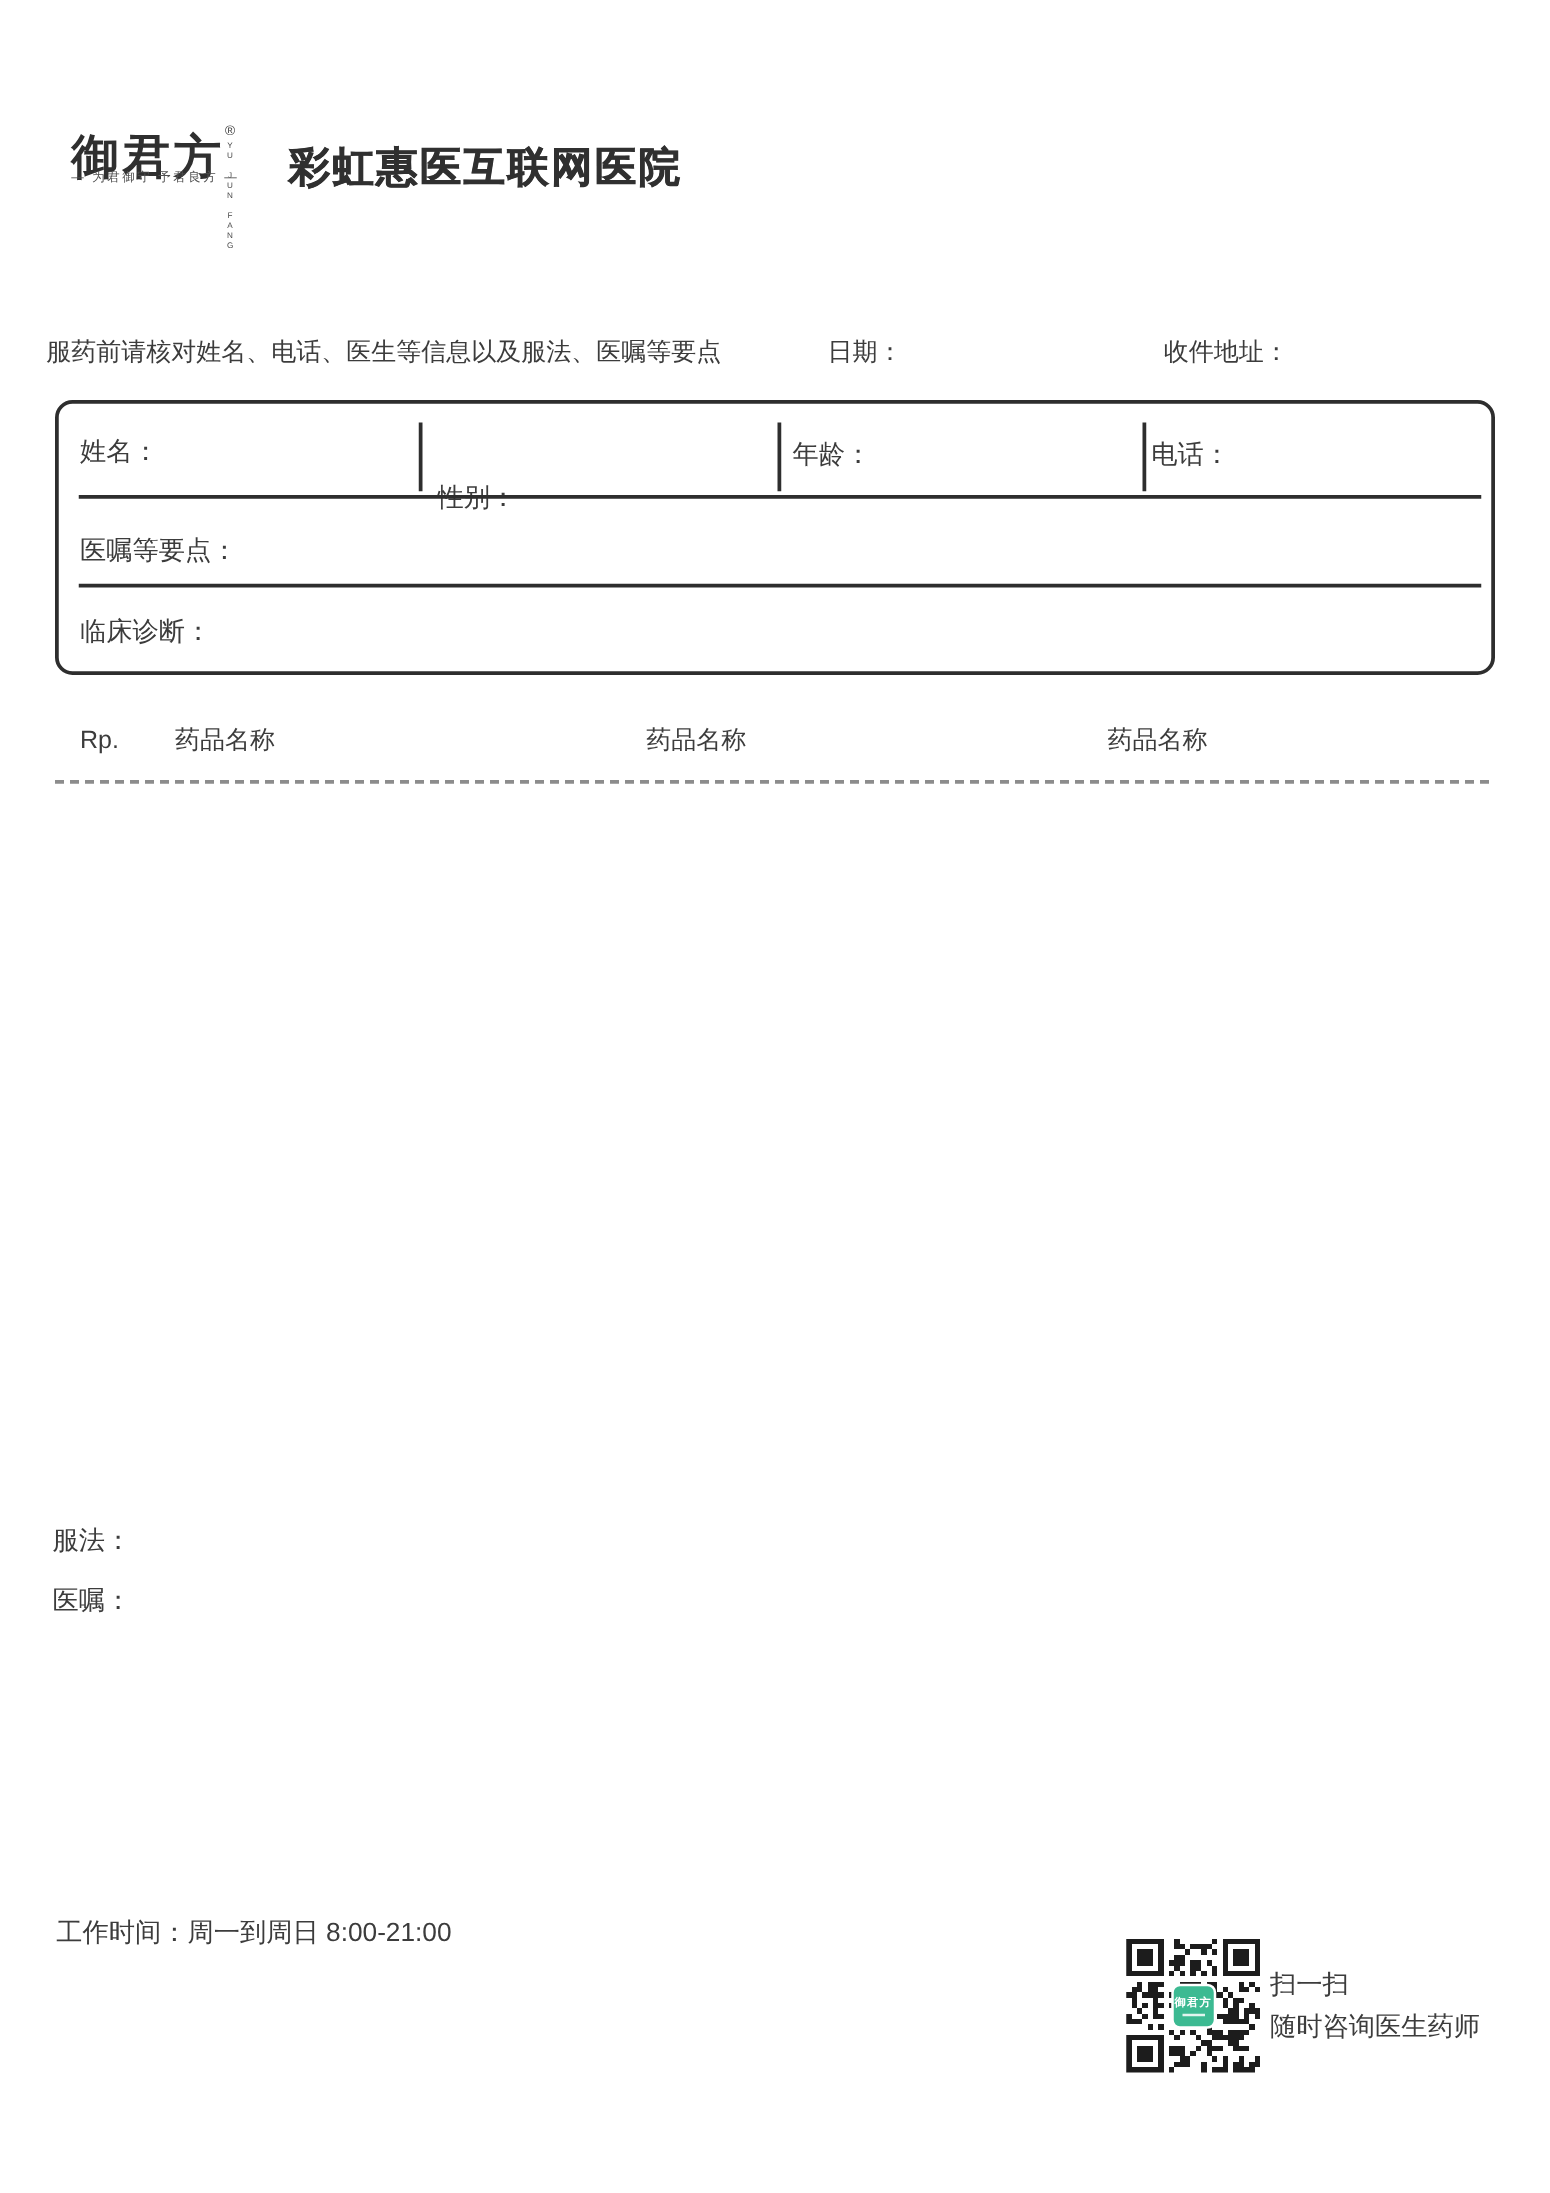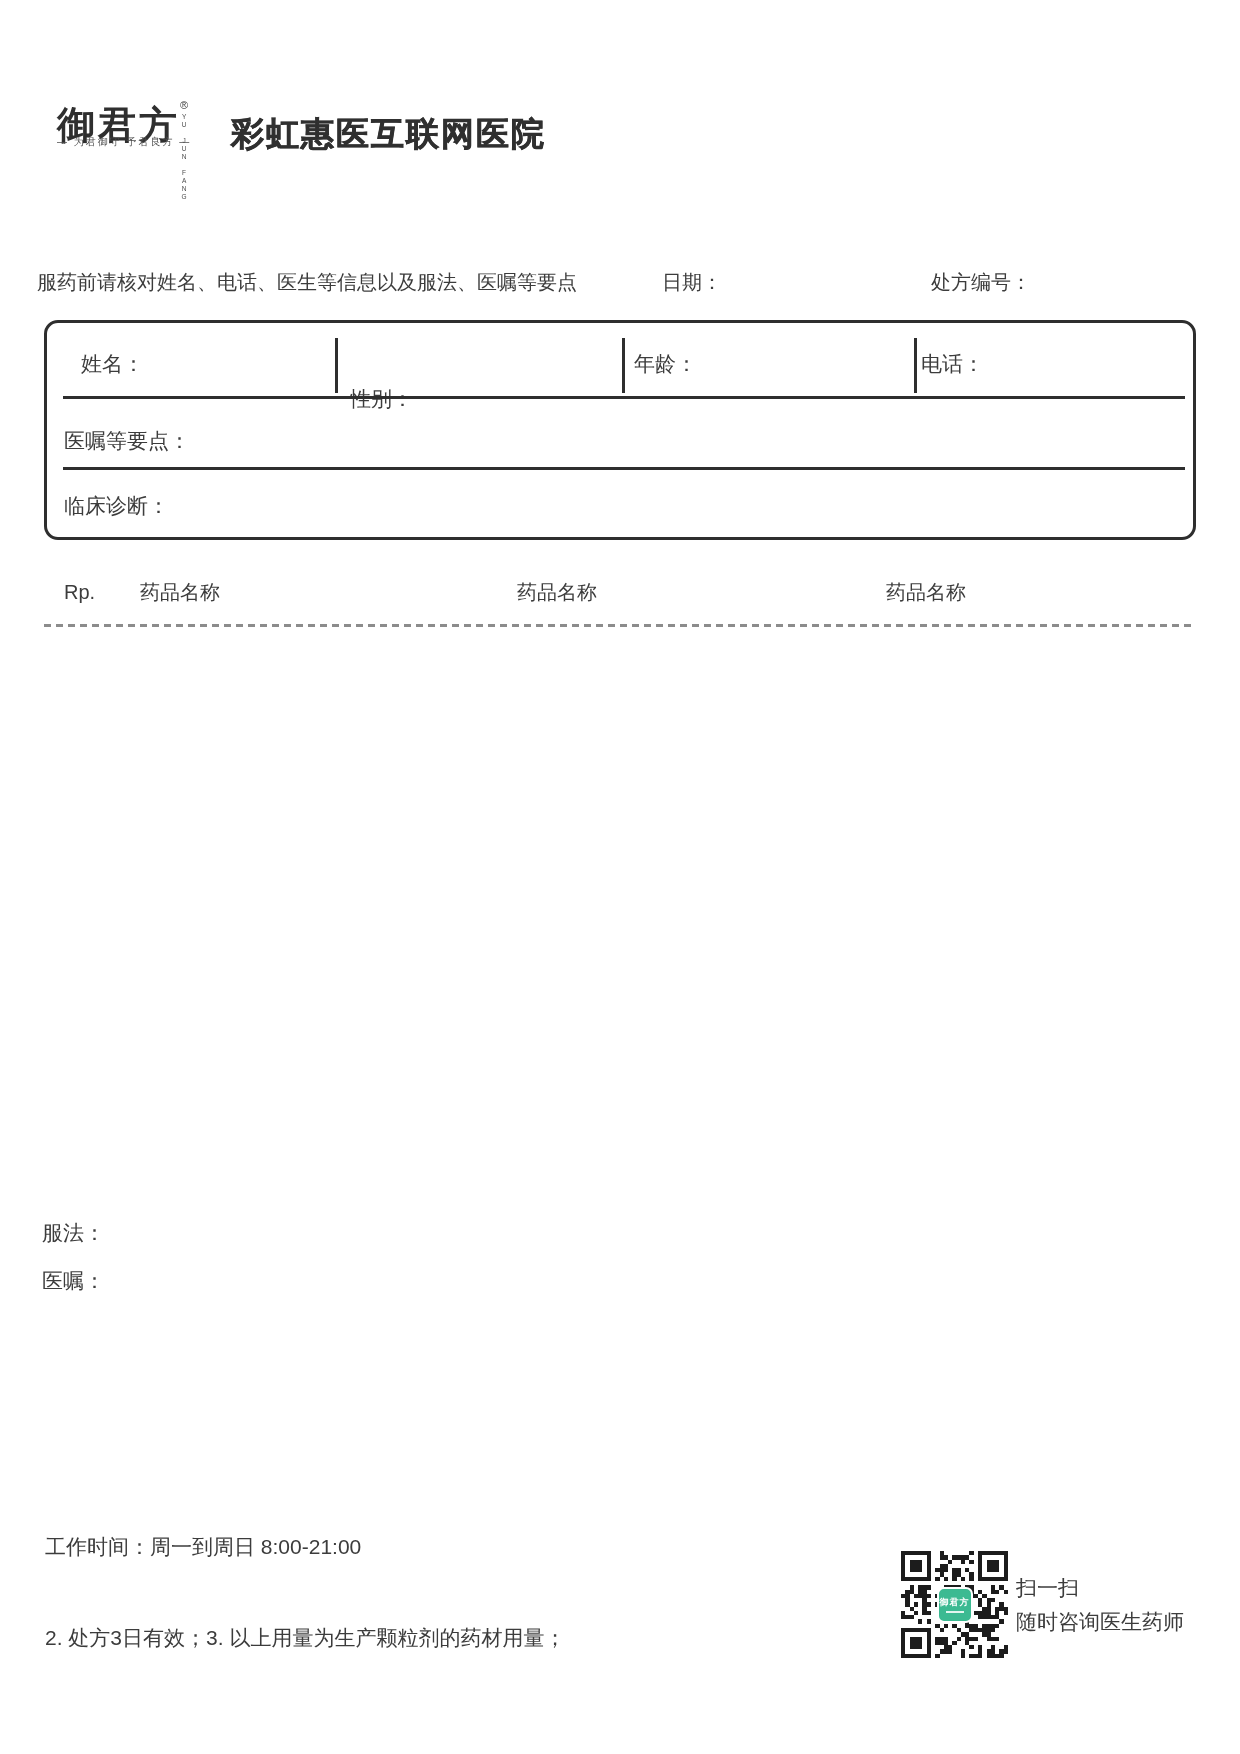--- a/index.html
+++ b/index.html
@@ -72,25 +72,25 @@
         <span class="reg-mark">®</span>
         <span class="brand-pinyin">YU JUN FANG</span>
       </span>
   </div>
   <div class="abs tagline" style="left:57px; top:135px;">— 为君御守 予君良方 —</div>
 
   <div class="abs t20" style="left:37px; top:271px;">服药前请核对姓名、电话、医生等信息以及服法、医嘱等要点</div>
 
   <div class="abs hospital-name" style="left:231px; top:112px;">彩虹惠医互联网医院</div>
   <div class="abs t20" style="left:662px; top:271px;">日期：</div>
-  <div class="abs t20" style="left:931px; top:271px;">处方编号：</div>
+  <div class="abs t20" style="left:931px; top:271px;">收件地址：</div>
 
   <div class="round-box" style="left:44px; top:320px; width:1152px; height:220px;">
 
-    <div class="abs t21" style="left:34px;  top:29px;">姓名：</div>
+    <div class="abs t21" style="left:17px;  top:29px;font-family:Liberation Mono, monospace;">姓名：</div>
     <div class="abs t21" style="left:303px; top:29px;margin-top:35px;">性别：</div>
     <div class="abs t21" style="left:587px; top:29px;">年龄：</div>
     <div class="abs t21" style="left:874px; top:29px;">电话：</div>
 
     <div class="vline" style="left:288px; top:15px; height:55px;"></div>
     <div class="vline" style="left:575px; top:15px; height:55px;"></div>
     <div class="vline" style="left:867px; top:15px; height:55px;"></div>
 
     <div class="hline" style="left:16px; top:73px;  width:1122px;"></div>
     <div class="hline" style="left:16px; top:144px; width:1122px;"></div>
@@ -103,21 +103,20 @@
   <div class="abs t20" style="left:140px; top:581px;">药品名称</div>
   <div class="abs t20" style="left:517px; top:581px;">药品名称</div>
   <div class="abs t20" style="left:886px; top:581px;">药品名称</div>
   <div class="dashline" style="left:44px; top:624px; width:1152px;"></div>
 
   <div class="abs t21" style="left:42px; top:1221px;">服法：</div>
   <div class="abs t21" style="left:42px; top:1269px;">医嘱：</div>
 
 
   <div class="abs t21" style="left:45px; top:1535px;">工作时间：周一到周日 8:00-21:00</div>
-  <div class="abs t21" style="left:45px; top:1626px;">2. 处方3日有效；3. 以上用量为生产颗粒剂的药材用量；</div>
 
   <div class="qr-wrap" style="left:901px; top:1551px;">
       <svg viewBox="0 0 25 25" shape-rendering="crispEdges">
         <rect width="25" height="25" fill="#ffffff"></rect>
         <g fill="#1c1c1c">
           <rect x="0" y="0" width="1" height="1"></rect>
           <rect x="1" y="0" width="1" height="1"></rect>
           <rect x="2" y="0" width="1" height="1"></rect>
           <rect x="3" y="0" width="1" height="1"></rect>
           <rect x="4" y="0" width="1" height="1"></rect>

